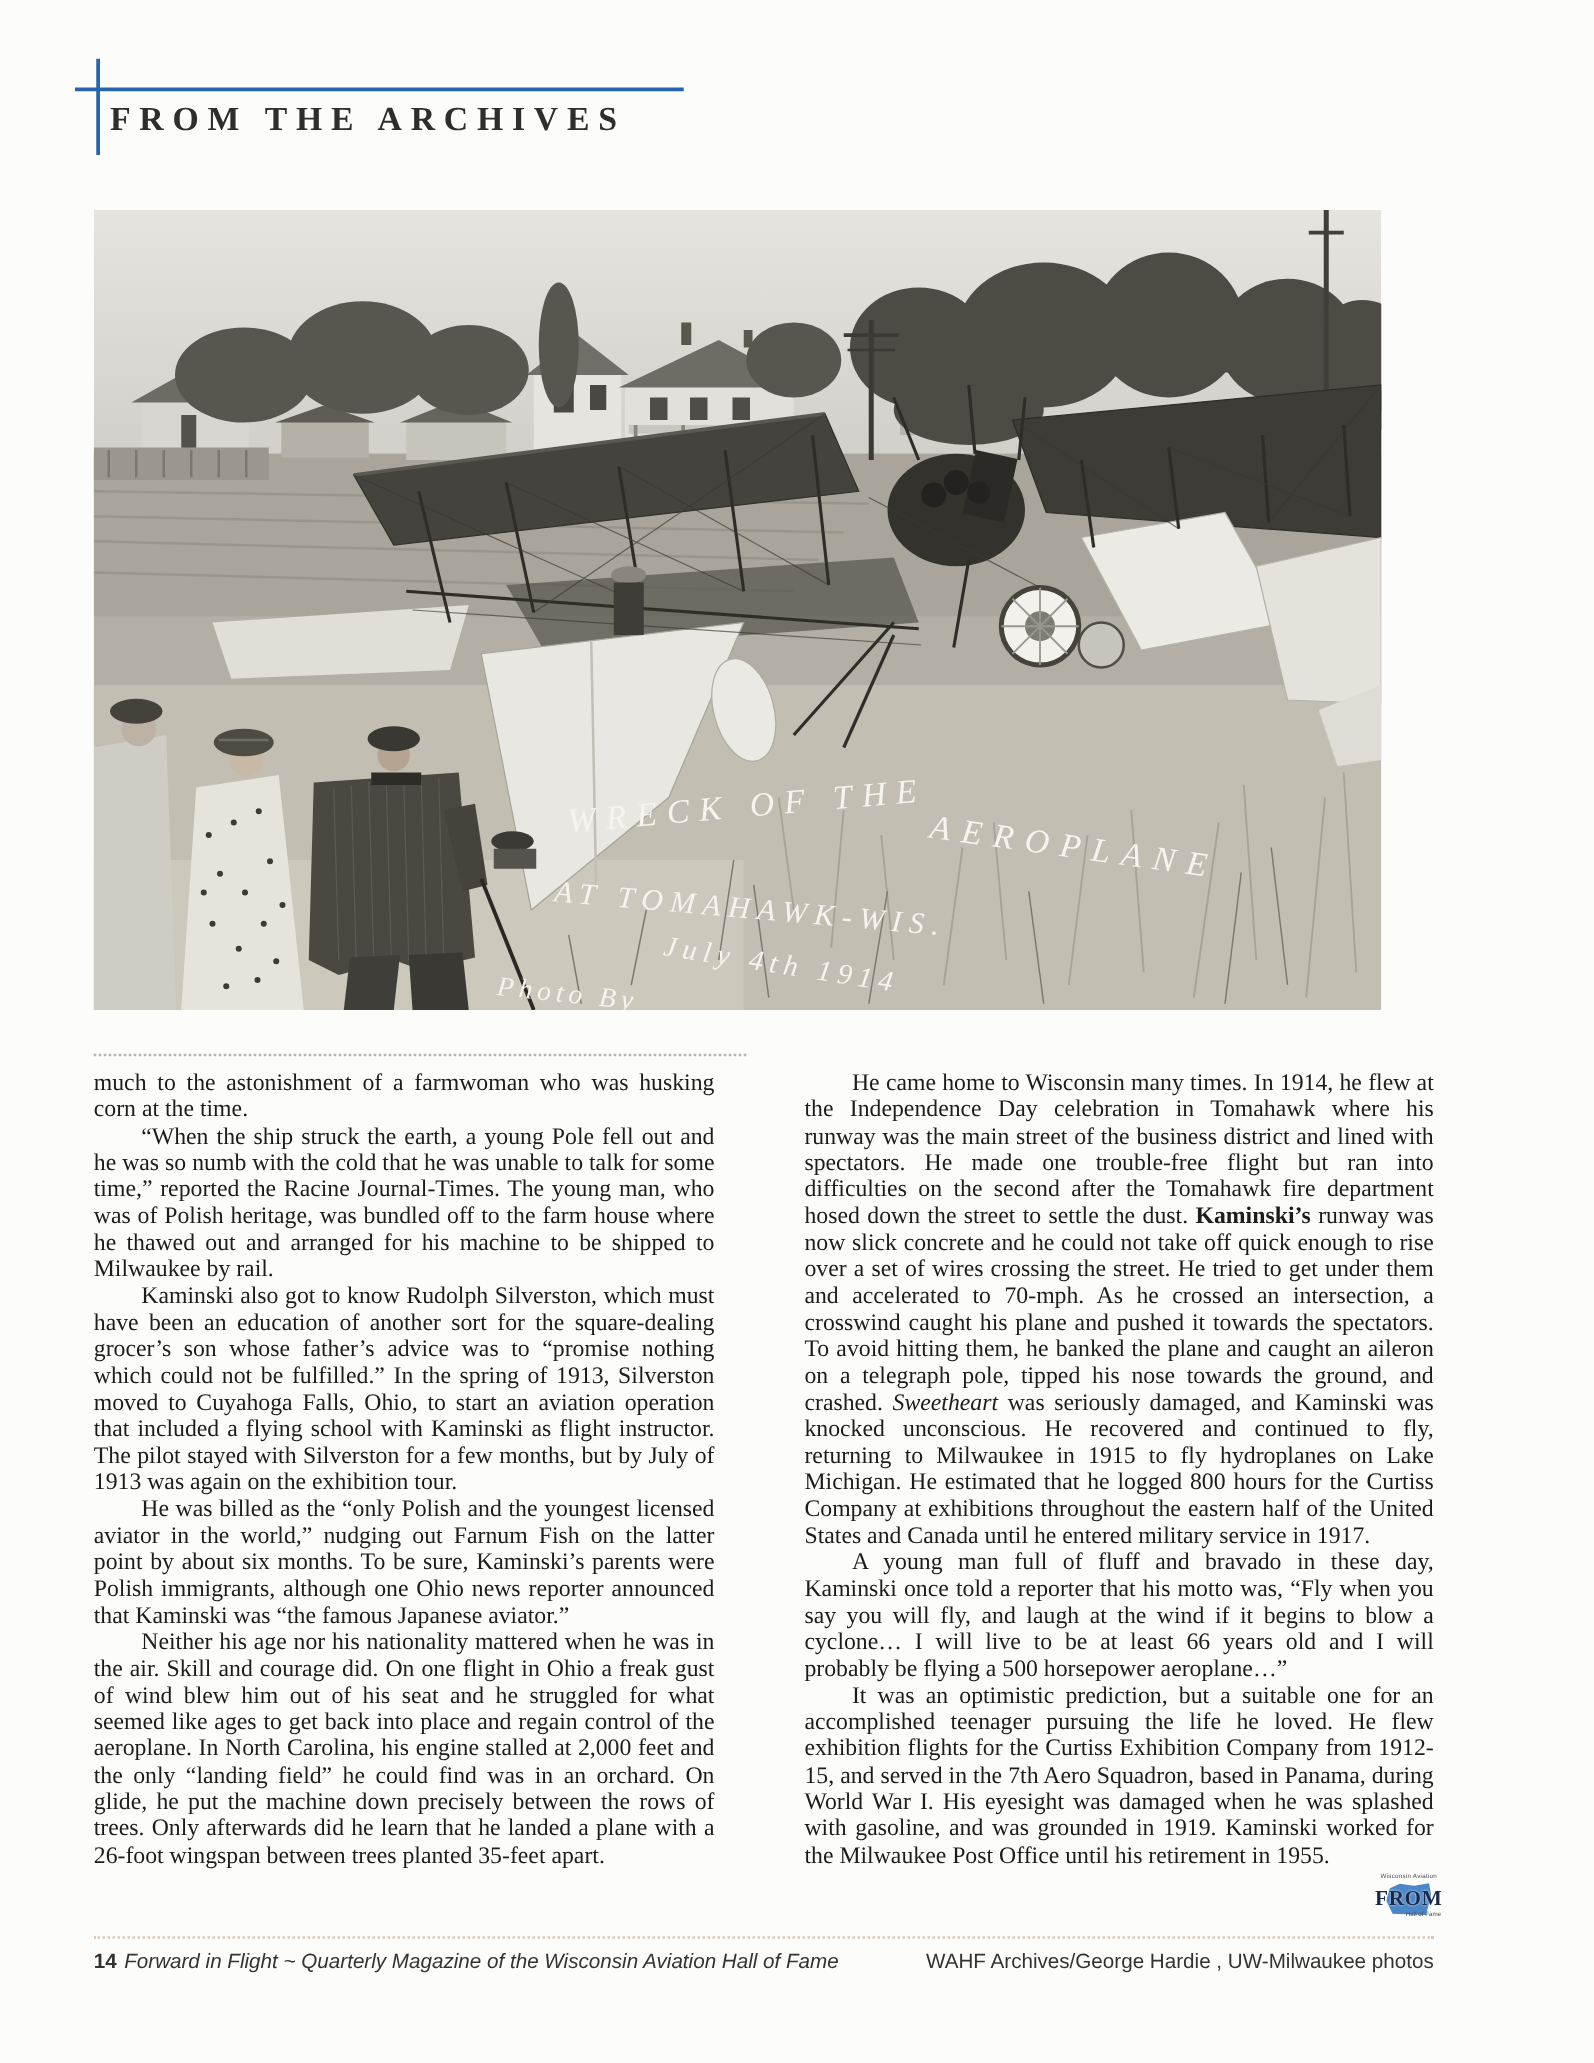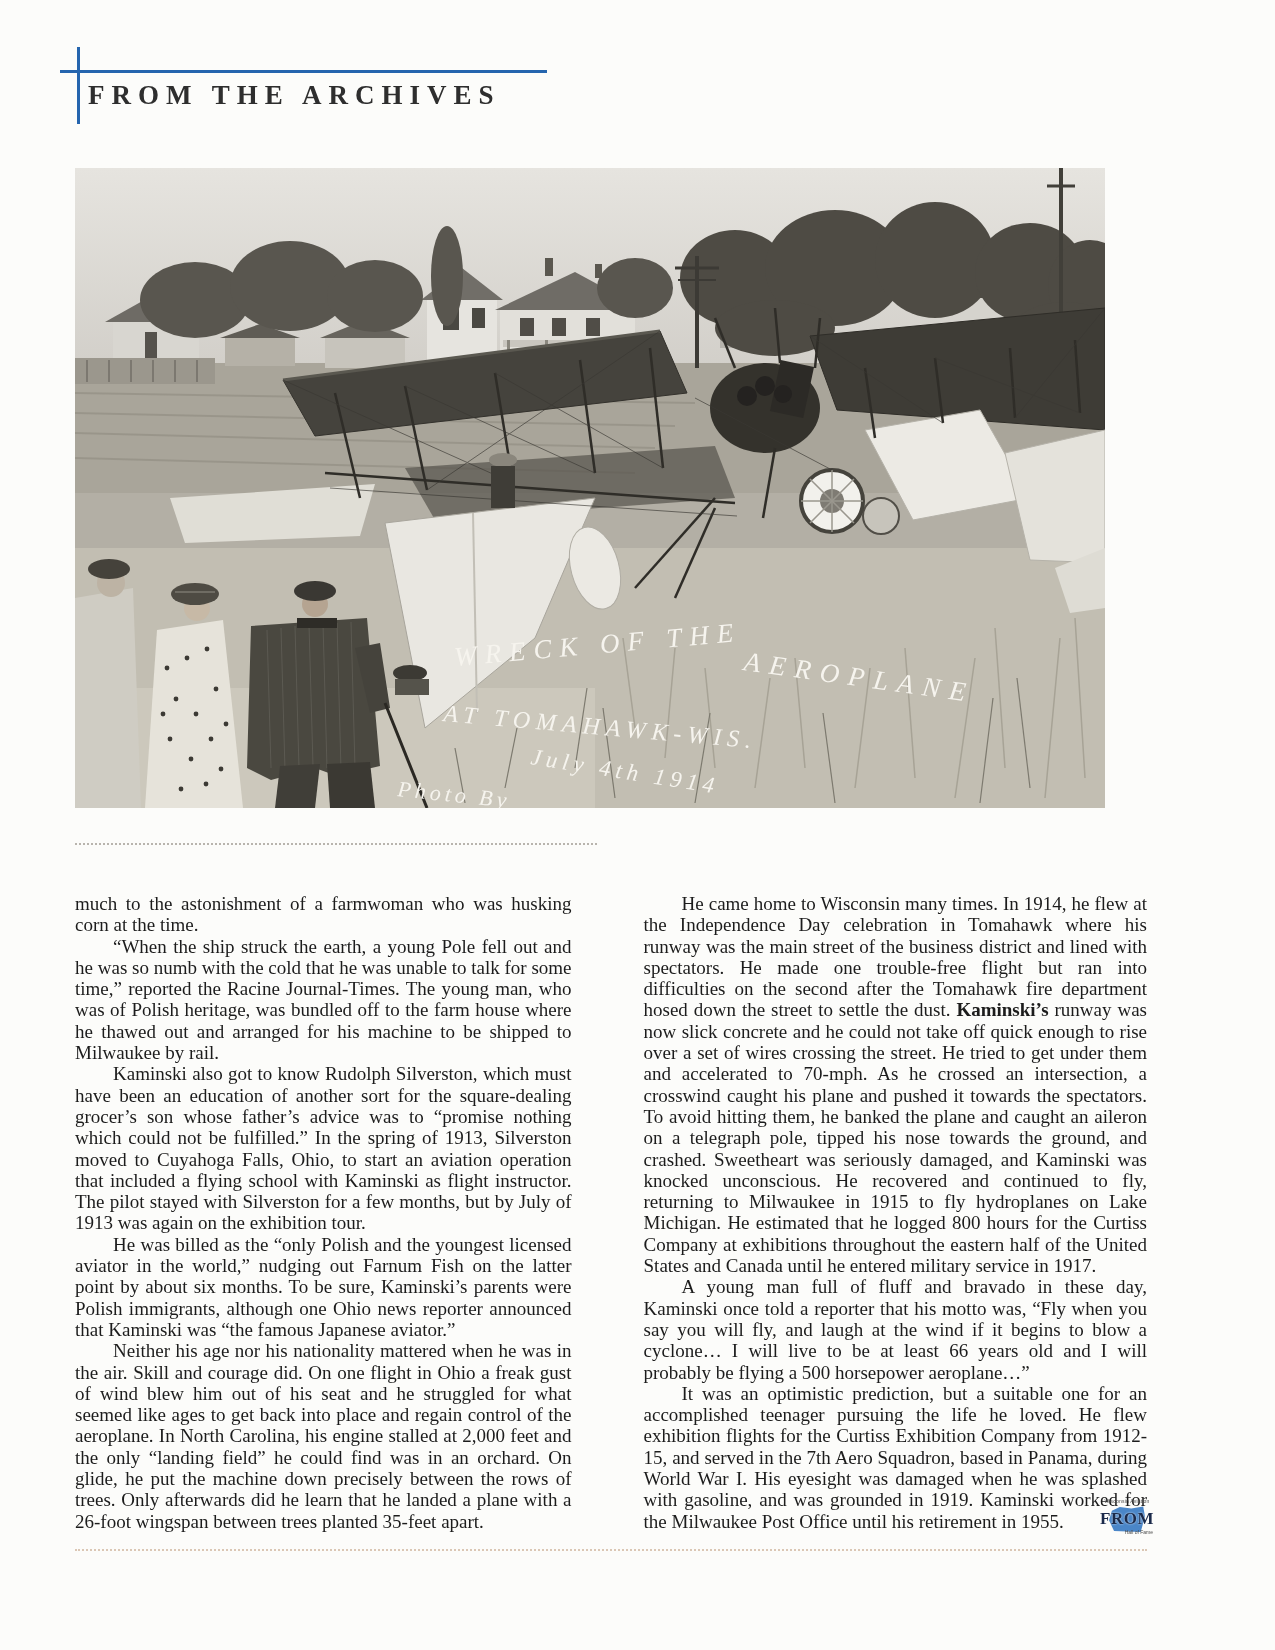--- a/index.html
+++ b/index.html
@@ -20,29 +20,29 @@
   .photo svg{display:block;width:100%;height:100%;}
   .hand{font-family:"Liberation Serif",serif;font-style:italic;fill:#f6f4ee;}
   
   .photo-caption{
     position:absolute;left:79px;top:811px;width:560px;
     font-family:"Liberation Sans",sans-serif;font-size:19px;color:#3b3b3b;
   }
   .caption-dots{position:absolute;left:75px;top:843px;width:522px;height:0;
     border-bottom:2px dotted #b8b4ad;}
   
-  .columns{position:absolute;left:75px;top:856px;width:1072px;display:flex;gap:72px;margin-top:37px;}
+  .columns{position:absolute;left:75px;top:856px;width:1072px;display:flex;gap:72px;}
   .col{width:503px;}
   .col.right{width:510px;}
   .body-para{
     margin:0;font-size:19px;line-height:21.3px;text-align:justify;
     font-family:"Liberation Serif",serif;color:#1c1c1c;
   }
   .body-para.indent{text-indent:38px;}
-  .it{}
+  .it{font-style:italic;}
   .bd{font-weight:bold;}
   
   .footer-dots{position:absolute;left:75px;top:1549px;width:1072px;height:0;
     border-bottom:2px dotted #dbc7b5;}
   .footer{position:absolute;left:75px;top:1560px;width:1072px;
     font-family:"Liberation Sans",sans-serif;font-size:16.5px;color:#333;
     display:flex;justify-content:space-between;}
   .footer .pgnum{font-weight:bold;font-style:normal;margin-right:6px;}
   .footer .mag{font-style:italic;}
   
@@ -311,14 +311,20 @@
   </div>
 
   <div class="wahf-logo">
     <div class="wahf-top">Wisconsin Aviation</div>
     <div class="wahf-state"></div>
     <div class="wahf-main">FROM</div>
     <div class="wahf-bottom">Hall of Fame</div>
   </div>
 
   <div class="footer-dots"></div>
+  <div class="footer">
+    <div>
+      <span class="pgnum">14</span><span class="mag">Forward in Flight ~ Quarterly Magazine of the Wisconsin Aviation Hall of Fame</span>
+    </div>
+    <div>WAHF Archives/George Hardie , UW-Milwaukee photos</div>
+  </div>
 
 </div>
 
 </body></html>

